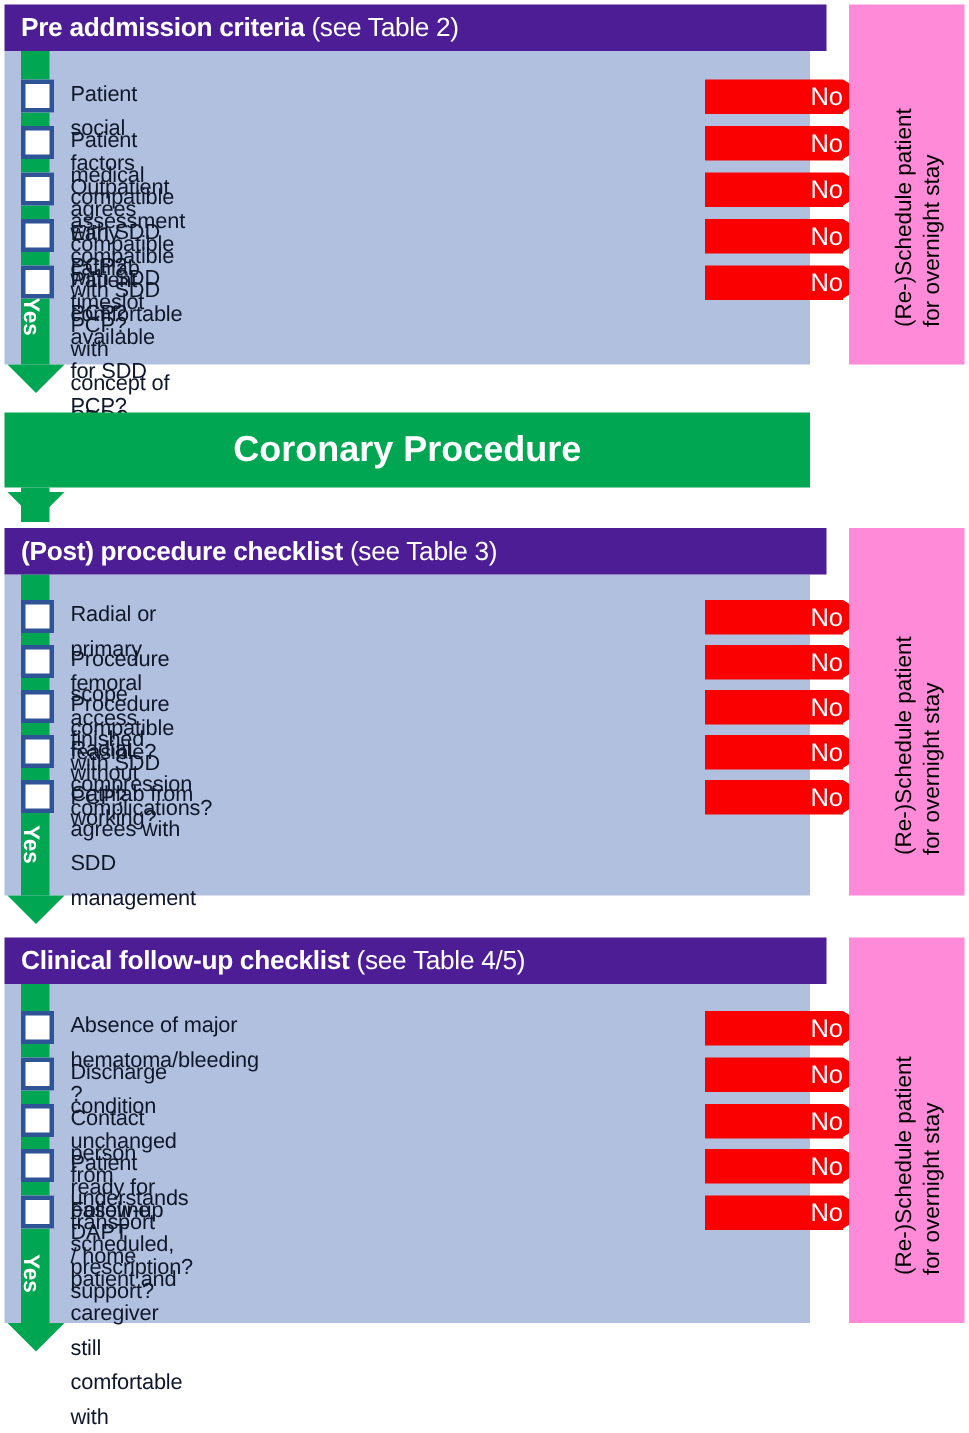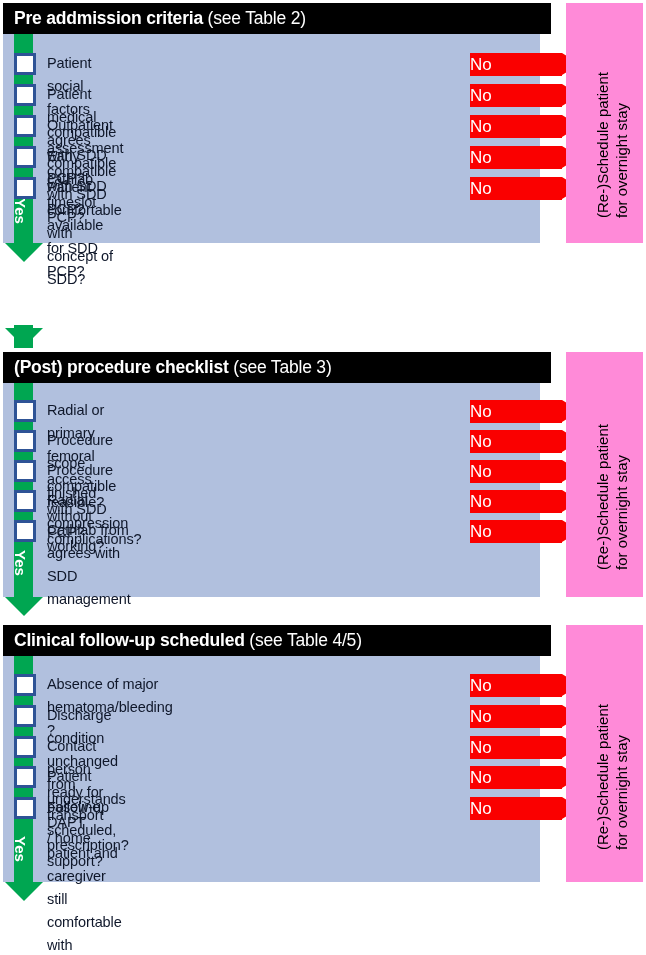--- a/index.html
+++ b/index.html
@@ -18,21 +18,21 @@
   .canvas {
     position: absolute;
     left: 0; top: 0;
     width: 646px;
     height: 955px;
   }
 
   
   .section-header {
     position: absolute;
-    background: #000000;
+    background: #4c1d95;
     color: #ffffff;
     font-size: 17.5px;
     line-height: 31px;
     height: 31px;
     padding-left: 11px;
     white-space: nowrap;
     letter-spacing: -0.2px;
   }
   .section-header .strong { font-weight: bold; }
   .section-header .light  { font-weight: normal; }
@@ -113,21 +113,21 @@
     border-top: 11.5px solid transparent;
     border-bottom: 11.5px solid transparent;
     border-left: 18px solid #fa0000;
   }
   .no-arrow .no-text {
     position: absolute;
     left: 0; top: 0;
     width: 92px;
     height: 23px;
     line-height: 23px;
-    text-align: left;
+    text-align: right;
     color: #ffffff;
     font-size: 17px;
     font-weight: normal;
   }
 
   
   .pink-panel {
     position: absolute;
     background: #ff8ad8;
   }
@@ -214,20 +214,23 @@
     <span class="shaft"></span>
     <span class="head"></span>
     <span class="no-text">No</span>
   </div>
 
   <div class="pink-panel" style="left:566px; top:3px; width:77px; height:240px;">
     <div class="pink-text" style="left:27px; top:215px;">(Re-)Schedule patient</div>
     <div class="pink-text" style="left:46px; top:215px;">for overnight stay</div>
   </div>
 
+  <div class="green-band" style="left:3px; top:275px; width:537px; height:50px;">
+    <span>Coronary Procedure</span>
+  </div>
   <div class="yes-spine" style="left:14px; top:325px; height:23px;"></div>
   <div class="yes-arrow" style="left:4.5px; top:328px;"></div>
 
   <div class="section-body" style="left:3px; top:383px; width:537px; height:214px;"></div>
 
   <div class="yes-spine" style="left:14px; top:383px; height:214px;"></div>
   <div class="yes-label" style="left:29px; top:550px;">Yes</div>
   <div class="yes-arrow" style="left:4.5px; top:597px;"></div>
 
   <div class="section-header" style="left:3px; top:352px; width:537px;">
@@ -286,21 +289,21 @@
     <div class="pink-text" style="left:46px; top:218px;">for overnight stay</div>
   </div>
 
   <div class="section-body" style="left:3px; top:656px; width:537px; height:226px;"></div>
 
   <div class="yes-spine" style="left:14px; top:656px; height:226px;"></div>
   <div class="yes-label" style="left:29px; top:836px;">Yes</div>
   <div class="yes-arrow" style="left:4.5px; top:882px;"></div>
 
   <div class="section-header" style="left:3px; top:625px; width:537px;">
-    <span class="strong">Clinical follow-up scheduled</span><span class="light"> (see Table 4/5)</span>
+    <span class="strong">Clinical follow-up checklist</span><span class="light"> (see Table 4/5)</span>
   </div>
 
   <div class="check-row" style="top:674px;">
     <span class="checkbox"></span>
     <span class="check-label">Absence of major hematoma/bleeding ?</span>
   </div>
   <div class="check-row" style="top:705px;">
     <span class="checkbox"></span>
     <span class="check-label">Discharge condition unchanged from baseline</span>
   </div>

